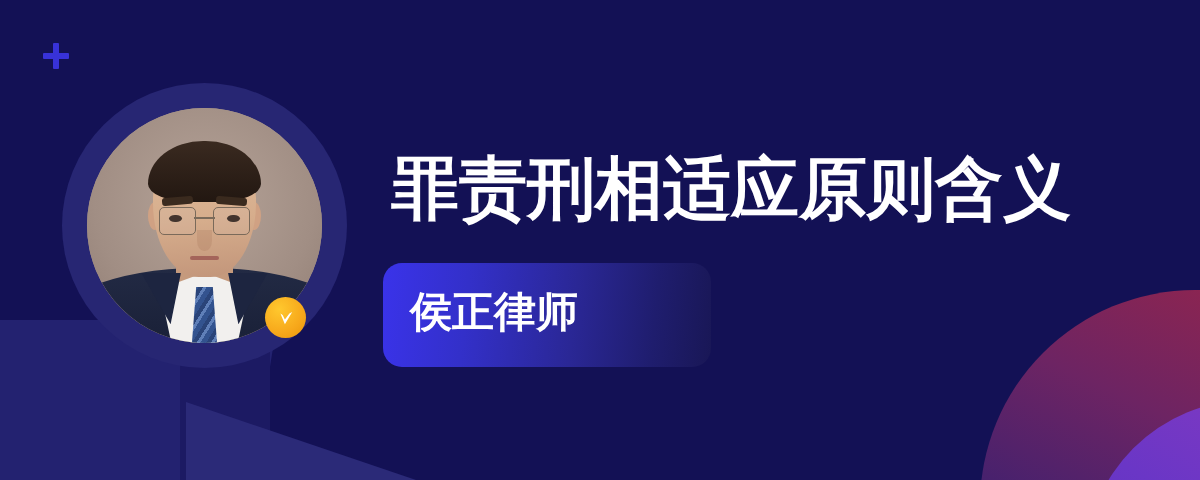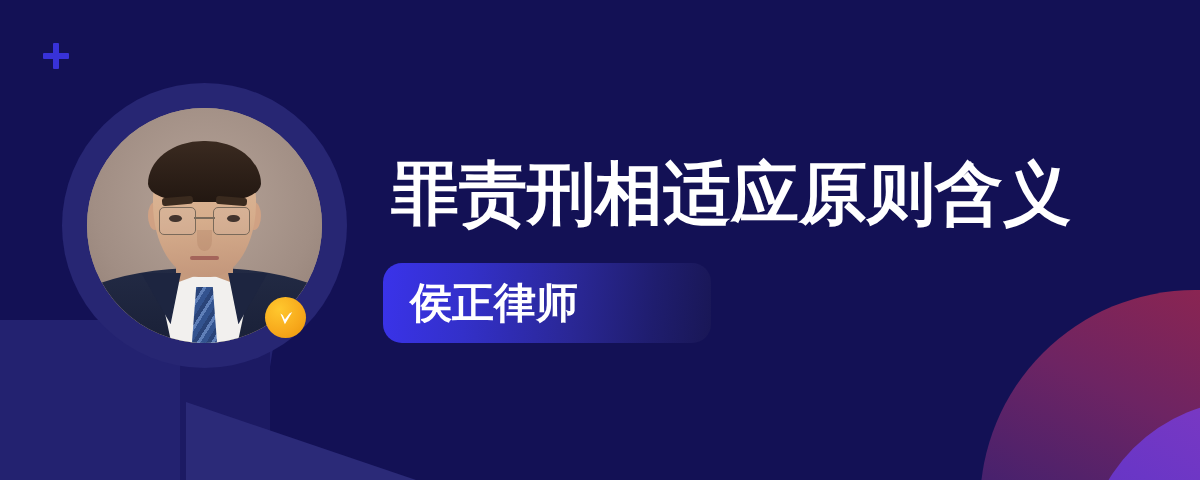--- a/index.html
+++ b/index.html
@@ -6,21 +6,21 @@
     margin: 0;
     padding: 0;
     background: #0f0d44;
   }
   #stage {
     position: relative;
     width: 1200px;
     height: 480px;
     overflow: hidden;
     background: #131155;
-    font-family: Liberation Serif, serif;
+    font-family: Liberation Mono, monospace;
   }
 
   
   .bg-layer {
     position: absolute;
     inset: 0;
     overflow: hidden;
     pointer-events: none;
   }
 
@@ -259,21 +259,21 @@
     letter-spacing: 0px;
     white-space: nowrap;
   }
 
   
   .name-pill {
     position: absolute;
     left: 383px;
     top: 263px;
     width: 328px;
-    height: 80px;
+    height: 104px;
     border-radius: 19px;
     background: linear-gradient(96deg, #3a33ea 0%, #3330c9 26%, #2a2795 58%, #1f1d6e 82%, #191756 100%);
     display: flex;
     align-items: center;
   }
   .name-pill-label {
     margin-left: 27px;
     font-size: 42px;
     line-height: 1;
     font-weight: 700;

